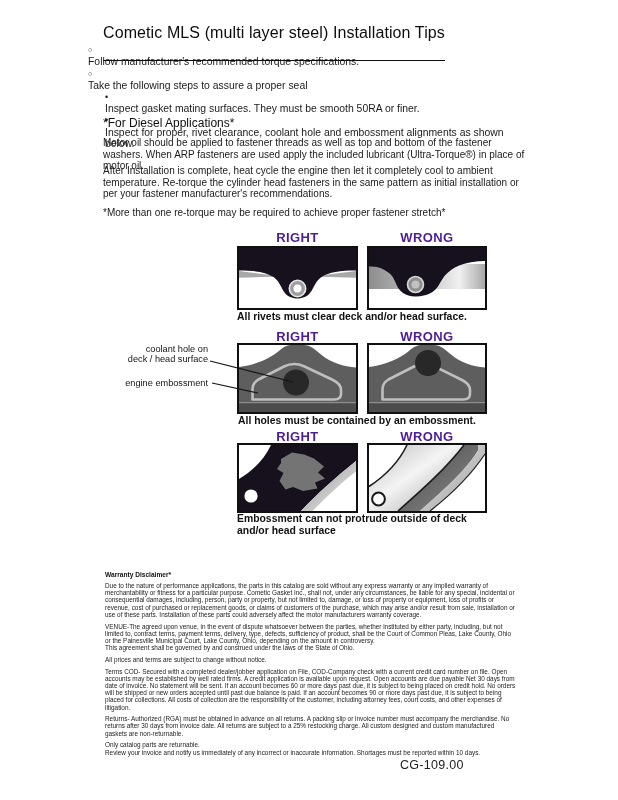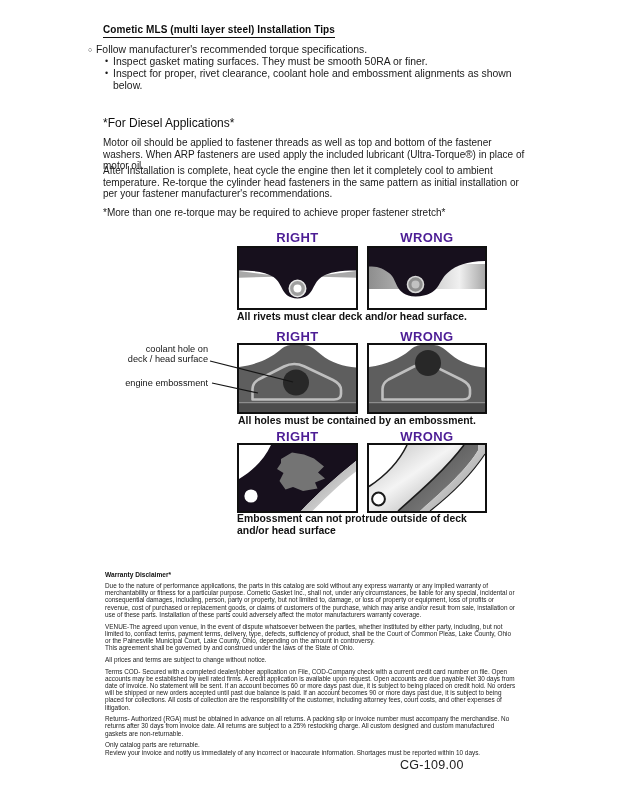--- a/index.html
+++ b/index.html
@@ -3,25 +3,25 @@
 <meta charset="utf-8">
 <style>
   html,body{margin:0;padding:0;background:#e8e8e8;}
   .page{
     position:relative;width:618px;height:800px;background:#ffffff;
     font-family:"Liberation Sans",sans-serif;color:#141414;overflow:hidden;
     margin:0 auto;
   }
   .abs{position:absolute;}
   .title{
-    left:103px;top:24px;font-size:10px;font-weight:bold;color:#0d0d0d;
-    border-bottom:1.6px solid #0d0d0d;padding-bottom:2px;letter-spacing:.1px;
+    left:103px;top:24px;font-size:16px;font-weight:normal;color:#0d0d0d;
+    border-bottom:1.6px solid #0d0d0d;padding-bottom:18px;letter-spacing:.1px;
   }
   .tips{left:88px;top:44px;width:440px;font-size:10.4px;line-height:11.9px;color:#1a1a1a;}
-  .tip-row{display:flex;align-items:flex-start;}
+  .tip-row{display:flex;align-items:flex-start;flex-direction:column;}
   .b-marker{width:8px;flex:0 0 8px;font-size:7px;line-height:11.9px;color:#1a1a1a;}
   .sub{padding-left:17px;}
   .s-marker{width:8px;flex:0 0 8px;font-size:9px;line-height:11.5px;color:#1a1a1a;}
   .diesel-heading{left:103px;top:116px;font-size:12px;font-weight:normal;color:#0f0f0f;}
   .body-para{left:103px;width:424px;font-size:10px;line-height:11.6px;color:#1a1a1a;}
   .p1{top:137px;} .p2{top:165px;} .p3{top:207px;}
   .col-label{width:121px;text-align:center;font-size:13px;font-weight:bold;color:#4c1d95;letter-spacing:.4px;}
   .caption{font-size:10.4px;font-weight:bold;color:#111;line-height:11.8px;white-space:pre-line;}
   .anno{width:113px;left:95px;text-align:right;font-size:9.2px;line-height:10px;color:#141414;white-space:pre-line;}
   .diagram{display:block;}
@@ -35,20 +35,24 @@
 <body>
 
 <div class="page">
 
   <div class="abs title">Cometic MLS (multi layer steel) Installation Tips</div>
 
   <div class="abs tips">
     <div class="tip-row">
       <span class="b-marker">○</span>
       <span>Follow manufacturer's recommended torque specifications.</span>
+    </div>
+    <div class="tip-row">
+      <span class="b-marker">○</span>
+      <span>Take the following steps to assure a proper seal</span>
     </div>
     <div class="tip-row sub">
       <span class="s-marker">•</span>
       <span>Inspect gasket mating surfaces.  They must be smooth 50RA or finer.</span>
     </div>
     <div class="tip-row sub">
       <span class="s-marker">•</span>
       <span>Inspect for proper, rivet clearance, coolant hole and embossment alignments as shown below.</span>
     </div>
   </div>

